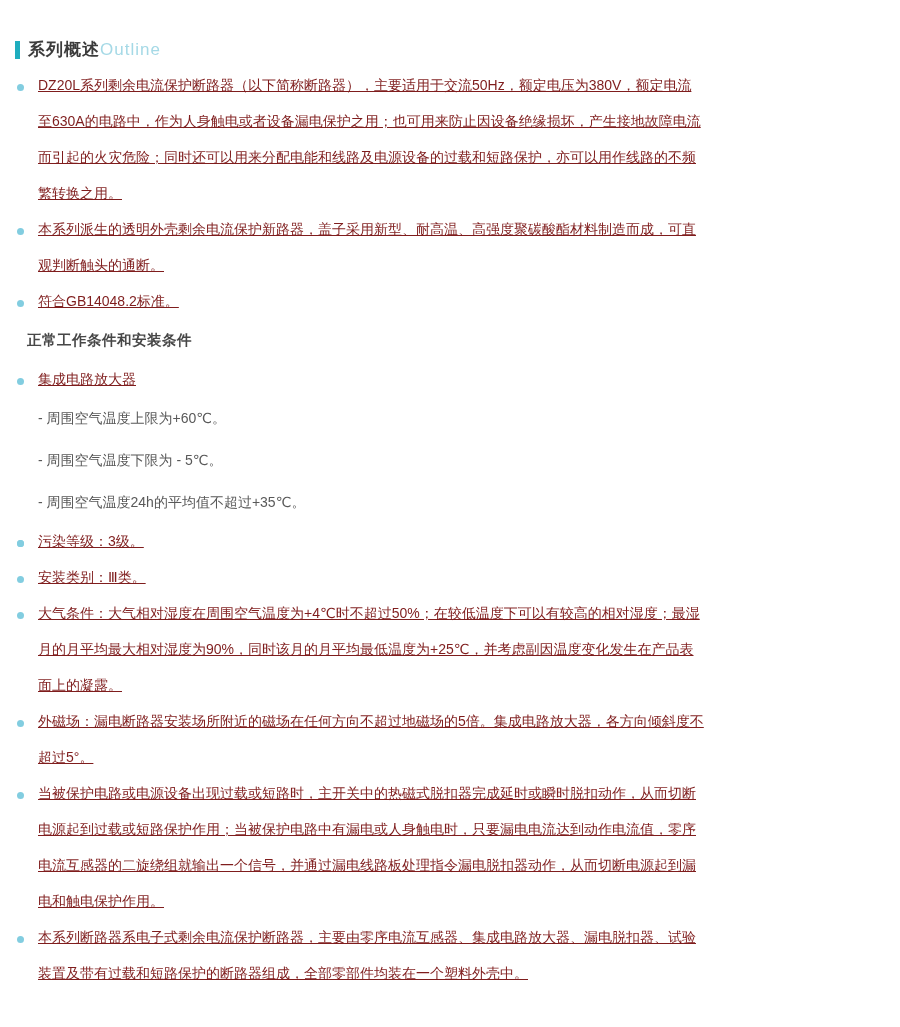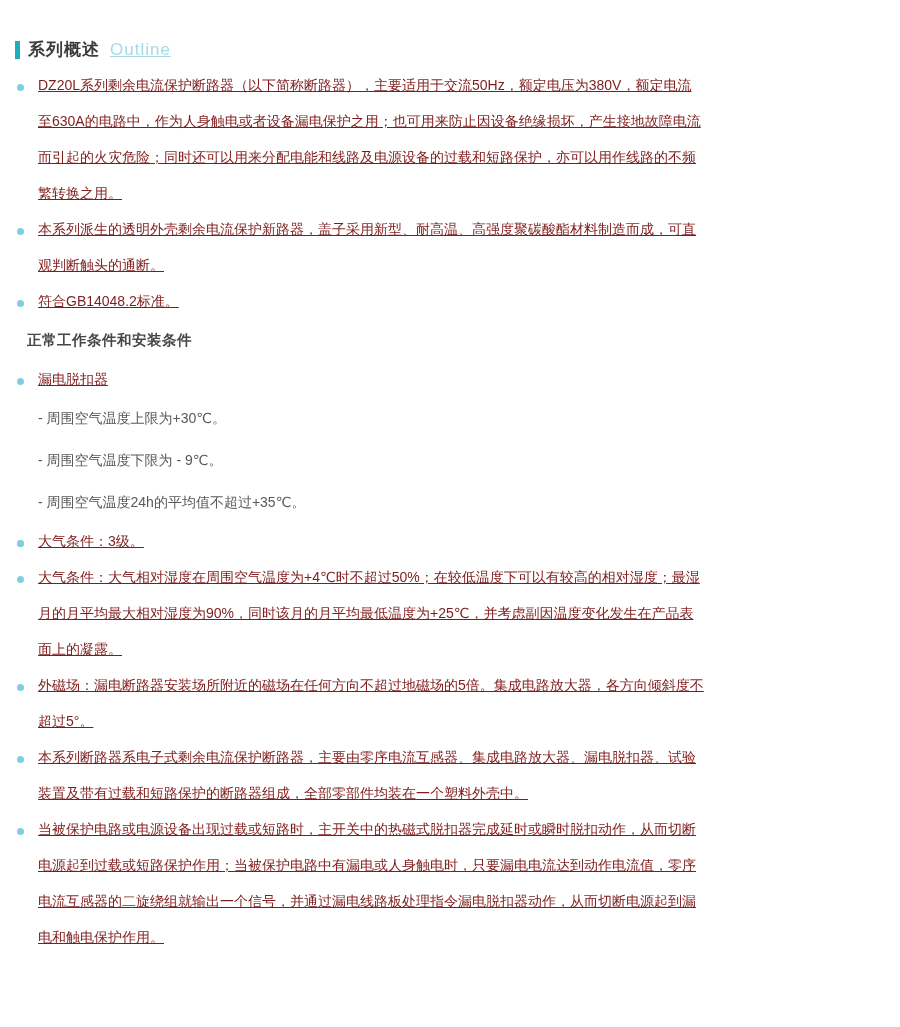--- a/index.html
+++ b/index.html
@@ -28,23 +28,21 @@
   }
   .title-cn {
     font-size: 17px;
     font-weight: bold;
     color: #3c3c3c;
     letter-spacing: 1px;
   }
   .title-en {
     font-size: 17px;
     color: #a5d9e6;
-    margin-left: 10px;
     letter-spacing: 1px;
-    text-decoration: underline;
   }
   .content {
     padding-left: 17px;
     padding-right: 30px;
   }
   .para {
     position: relative;
     padding-left: 21px;
     max-width: 833px;
     font-size: 14px;
@@ -102,52 +100,56 @@
 
     <div class="para">
       <span class="dot"></span>
       <span>符合GB14048.2标准。</span>
     </div>
 
     <div class="section-heading">正常工作条件和安装条件</div>
 
     <div class="para">
       <span class="dot"></span>
-      <span>漏电脱扣器</span>
+      <span>集成电路放大器</span>
     </div>
 
-    <div class="sub-item">- 周围空气温度上限为+30℃。</div>
-    <div class="sub-item">- 周围空气温度下限为 - 9℃。</div>
+    <div class="sub-item">- 周围空气温度上限为+60℃。</div>
+    <div class="sub-item">- 周围空气温度下限为 - 5℃。</div>
     <div class="sub-item">- 周围空气温度24h的平均值不超过+35℃。</div>
 
     <div class="para">
       <span class="dot"></span>
     </div>
 
     <div class="para">
       <span class="dot"></span>
-      <span>大气条件：3级。</span>
+      <span>污染等级：3级。</span>
     </div>
 
+    <div class="para">
+      <span class="dot"></span>
+      <span>安装类别：Ⅲ类。</span>
+    </div>
 
     <div class="para">
       <span class="dot"></span>
       <span>大气条件：大气相对湿度在周围空气温度为+4℃时不超过50%；在较低温度下可以有较高的相对湿度；最湿月的月平均最大相对湿度为90%，同时该月的月平均最低温度为+25℃，并考虑副因温度变化发生在产品表面上的凝露。</span>
     </div>
 
     <div class="para">
       <span class="dot"></span>
       <span>外磁场：漏电断路器安装场所附近的磁场在任何方向不超过地磁场的5倍。集成电路放大器，各方向倾斜度不超过5°。</span>
     </div>
 
 
     <div class="para">
       <span class="dot"></span>
-      <span>本系列断路器系电子式剩余电流保护断路器，主要由零序电流互感器、集成电路放大器、漏电脱扣器、试验装置及带有过载和短路保护的断路器组成，全部零部件均装在一个塑料外壳中。</span>
+      <span>当被保护电路或电源设备出现过载或短路时，主开关中的热磁式脱扣器完成延时或瞬时脱扣动作，从而切断电源起到过载或短路保护作用；当被保护电路中有漏电或人身触电时，只要漏电电流达到动作电流值，零序电流互感器的二旋绕组就输出一个信号，并通过漏电线路板处理指令漏电脱扣器动作，从而切断电源起到漏电和触电保护作用。</span>
     </div>
 
     <div class="para">
       <span class="dot"></span>
-      <span>当被保护电路或电源设备出现过载或短路时，主开关中的热磁式脱扣器完成延时或瞬时脱扣动作，从而切断电源起到过载或短路保护作用；当被保护电路中有漏电或人身触电时，只要漏电电流达到动作电流值，零序电流互感器的二旋绕组就输出一个信号，并通过漏电线路板处理指令漏电脱扣器动作，从而切断电源起到漏电和触电保护作用。</span>
+      <span>本系列断路器系电子式剩余电流保护断路器，主要由零序电流互感器、集成电路放大器、漏电脱扣器、试验装置及带有过载和短路保护的断路器组成，全部零部件均装在一个塑料外壳中。</span>
     </div>
 
   </div>
 </div>
 
 </body></html>

